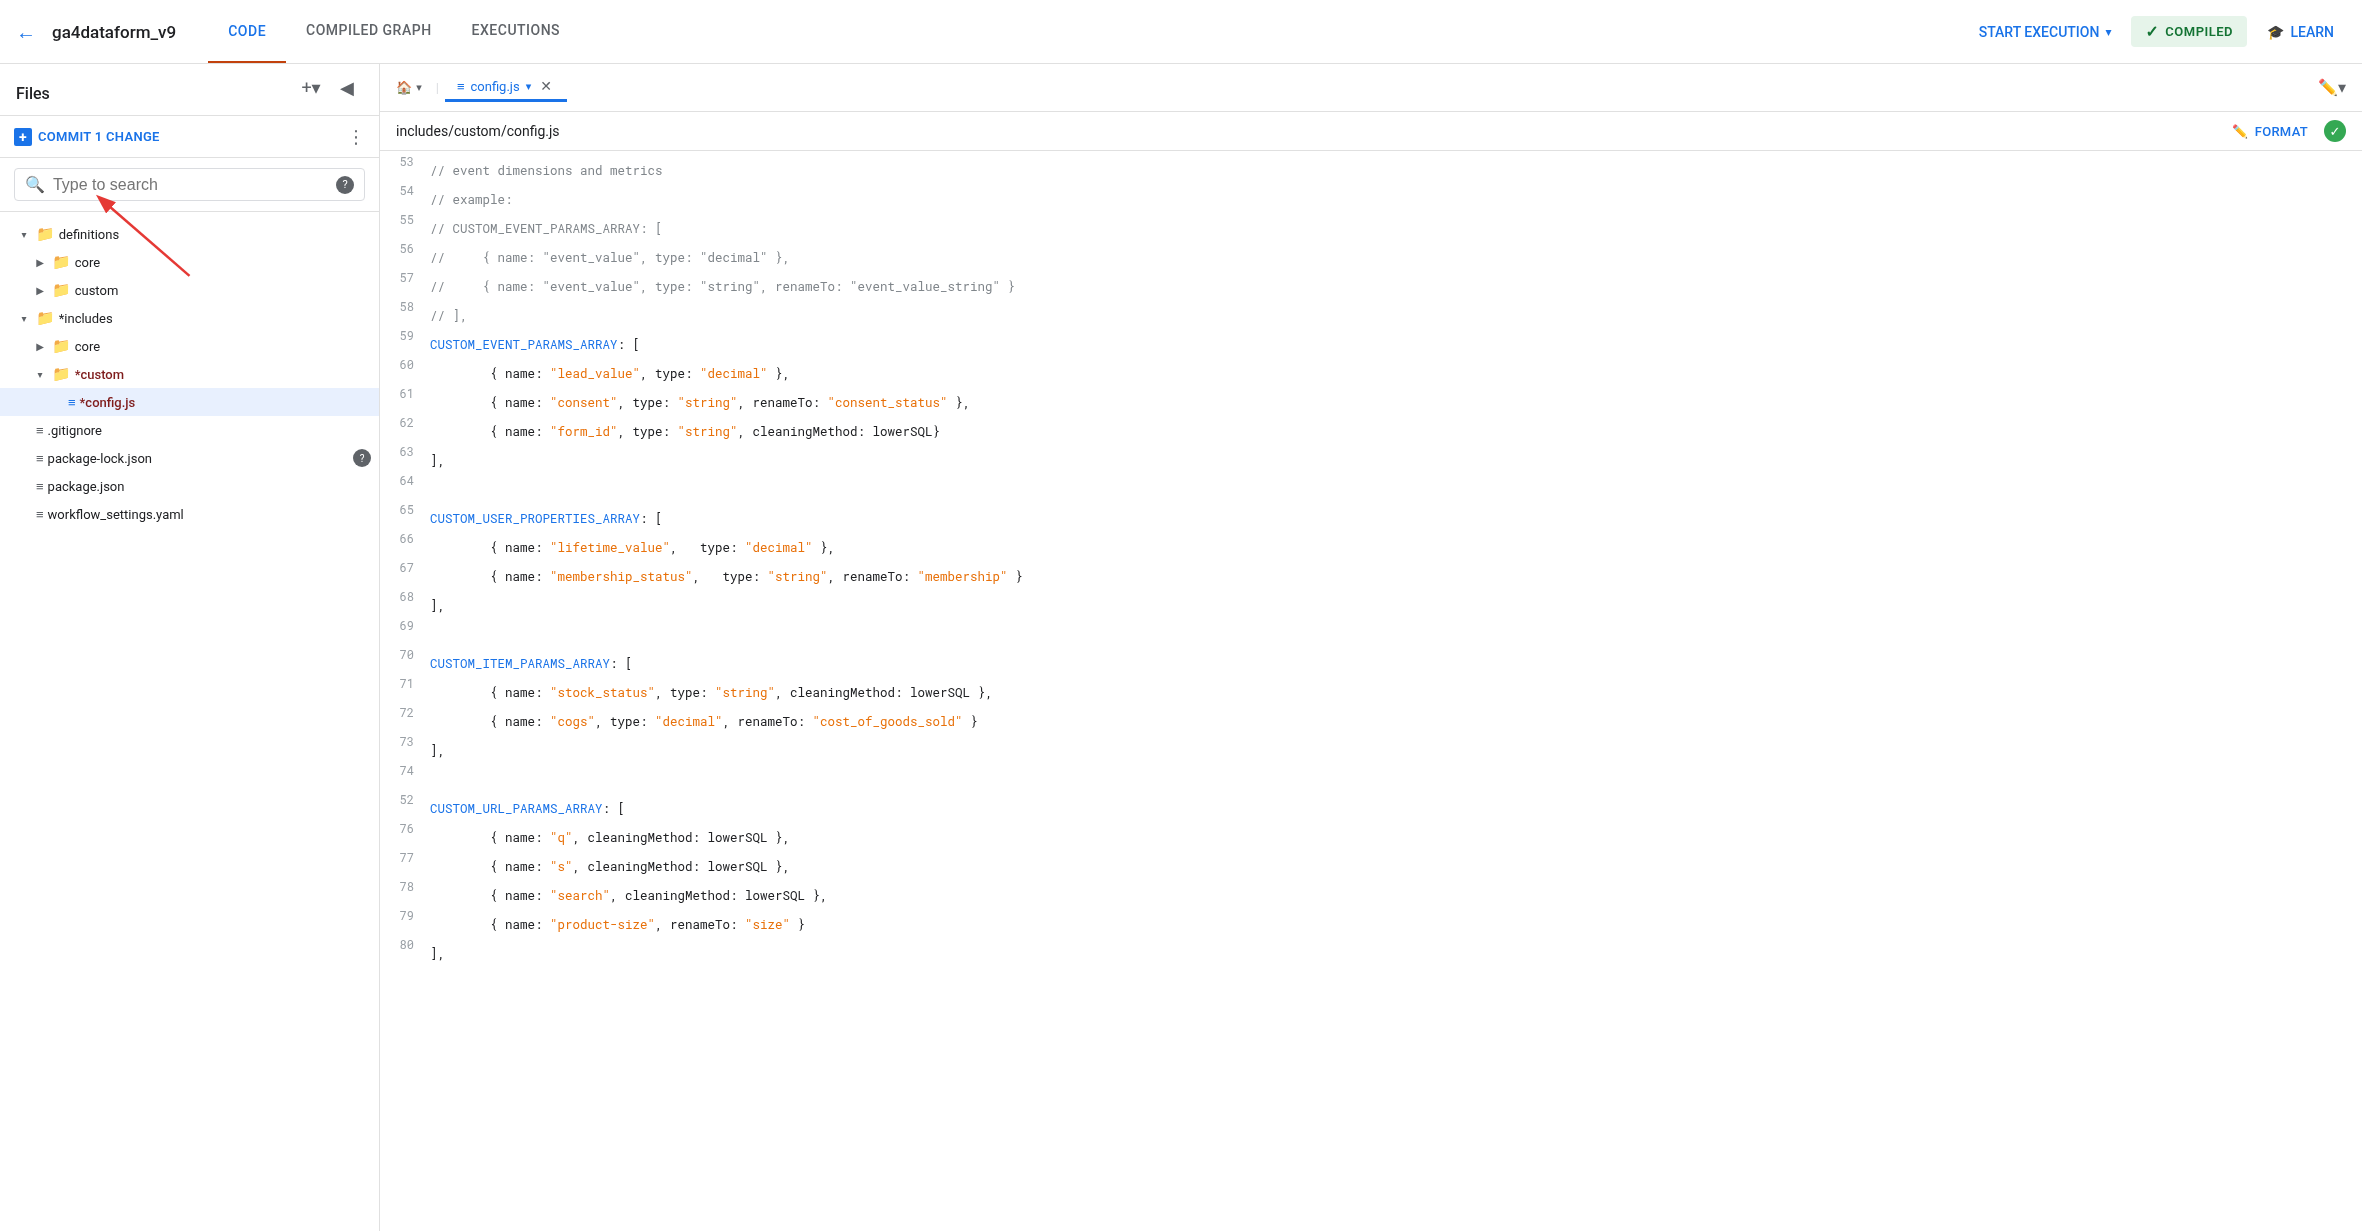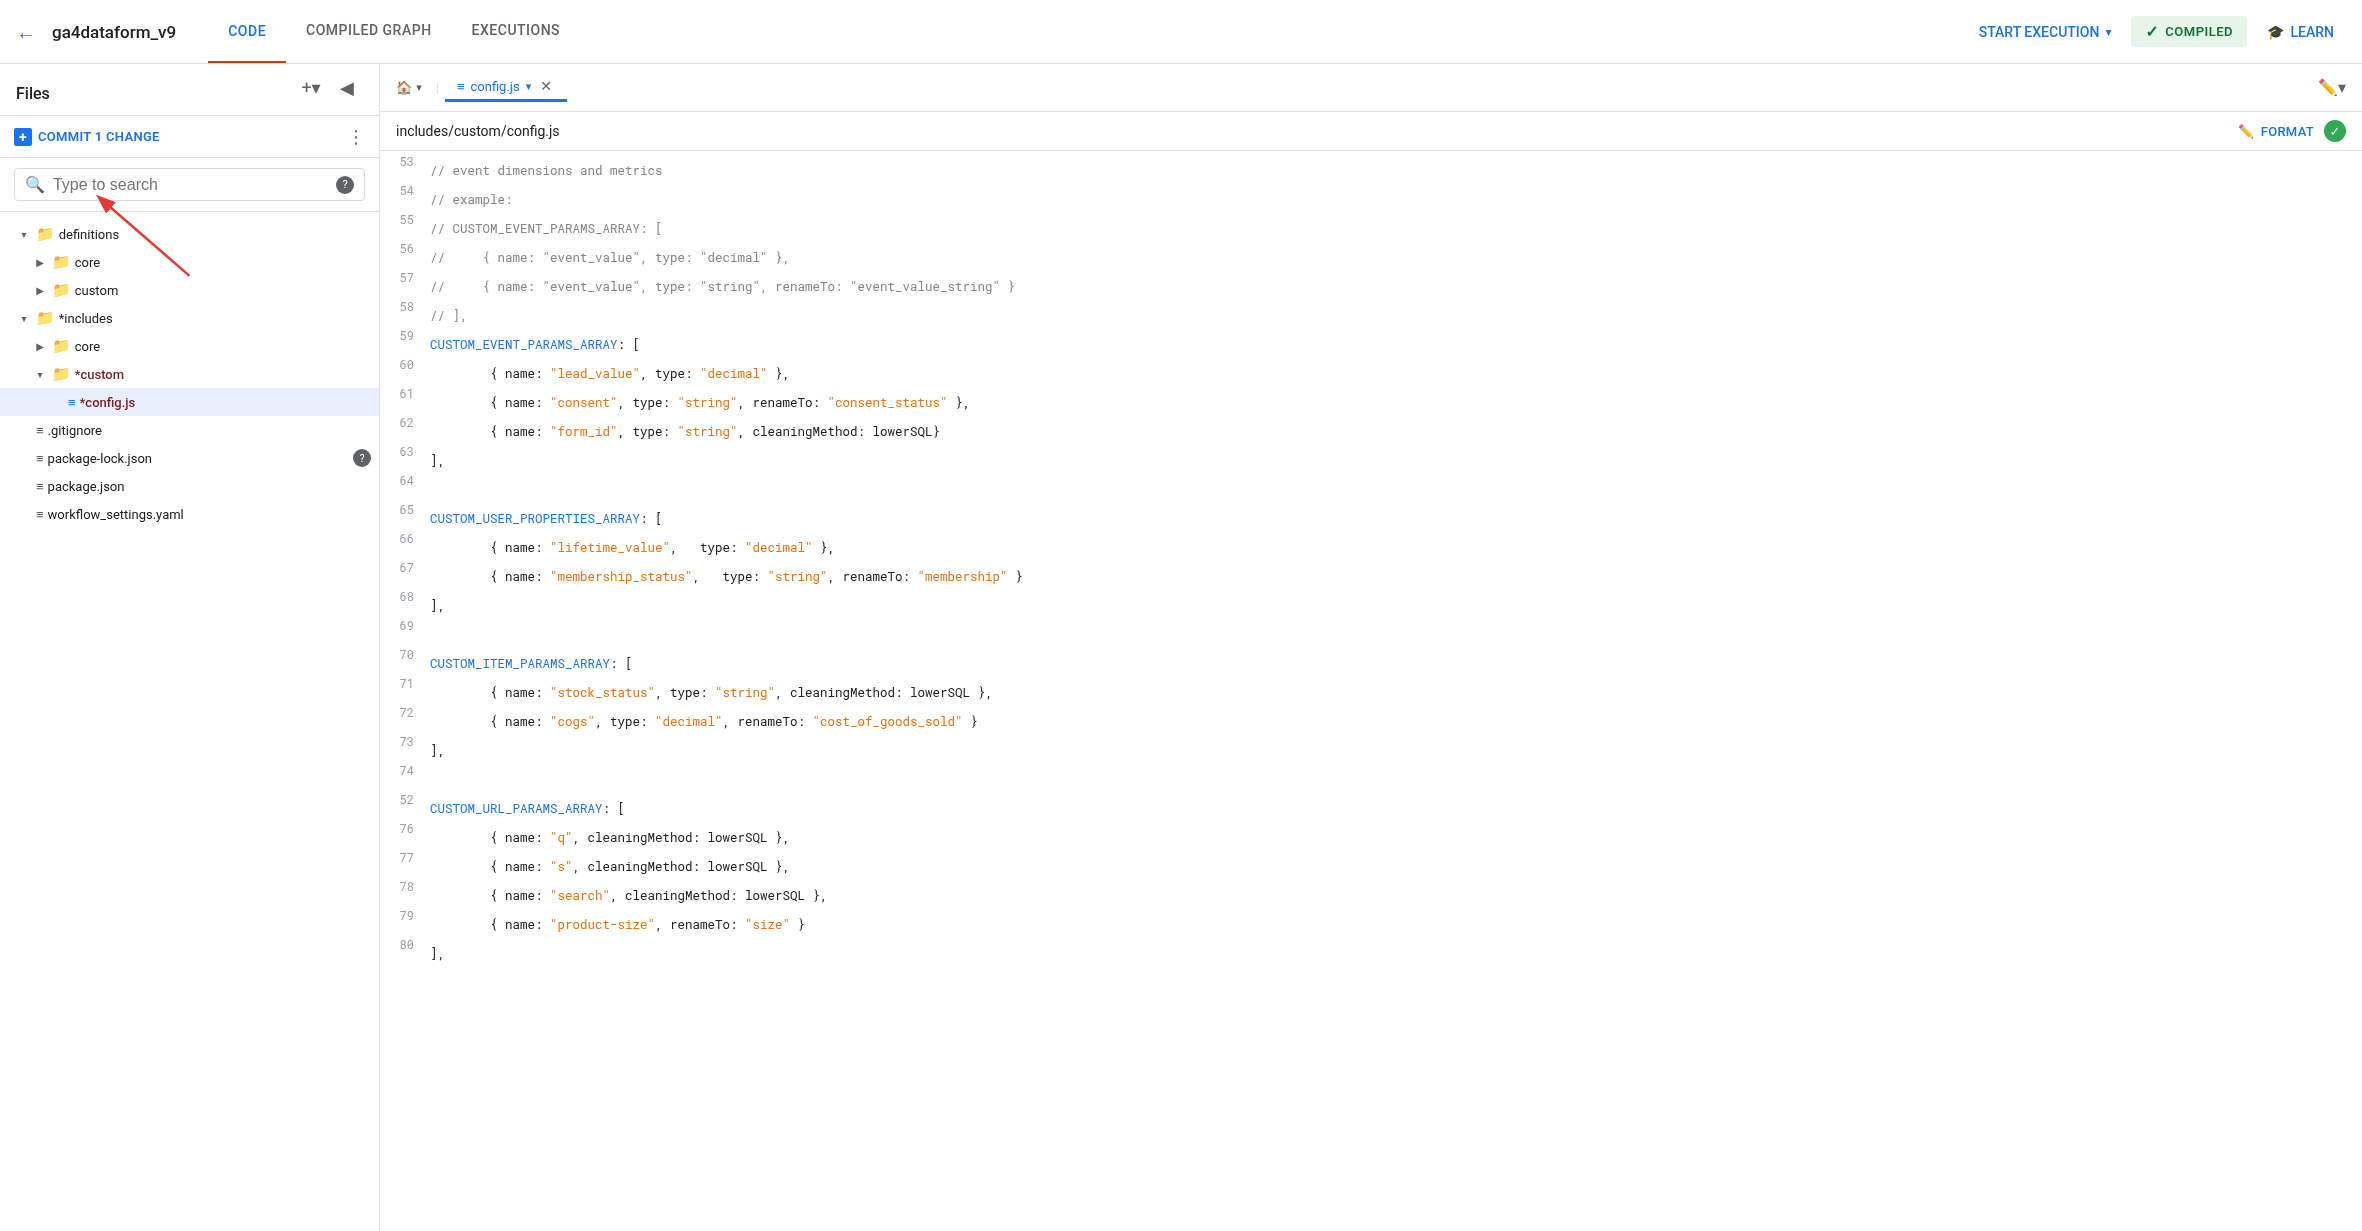--- a/index.html
+++ b/index.html
@@ -320,21 +320,21 @@
       cursor: pointer;
       padding: 4px 8px;
       font-size: 16px;
     }
 
     .editor-toolbar {
       display: flex;
       align-items: center;
       padding: 8px 16px;
       border-bottom: 1px solid #e0e0e0;
-      gap: 10px;
+      gap: 16px;
     }
     .file-path {
       flex: 1;
       font-size: 14px;
       color: #202124;
       font-weight: 400;
     }
     .format-btn {
       display: flex;
       align-items: center;

